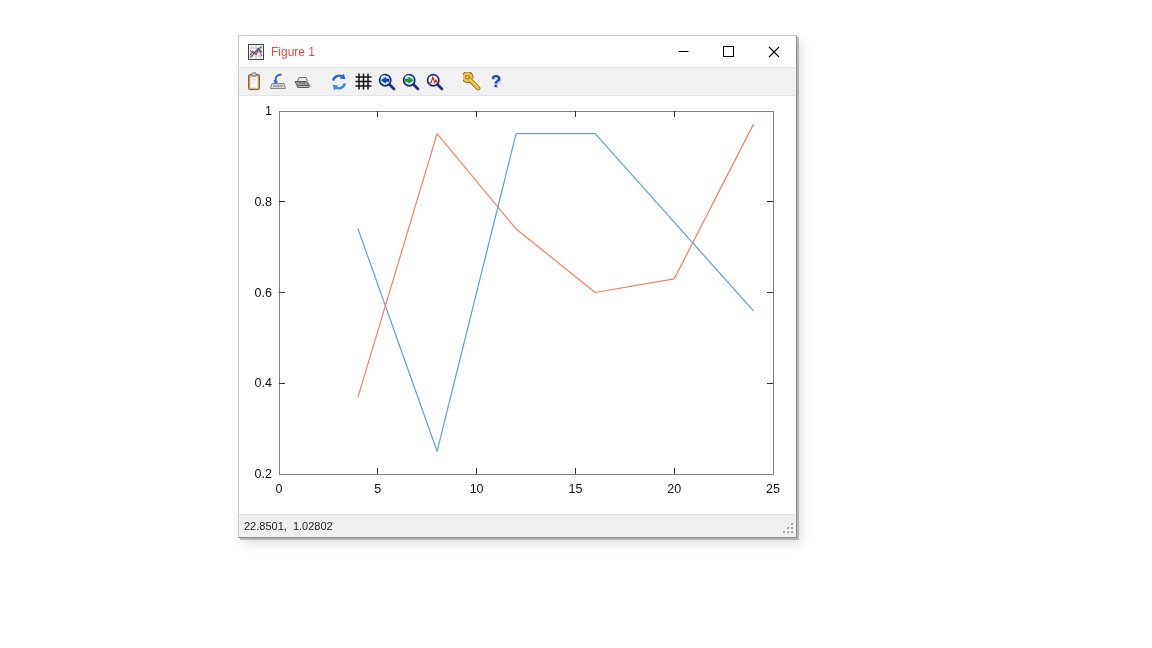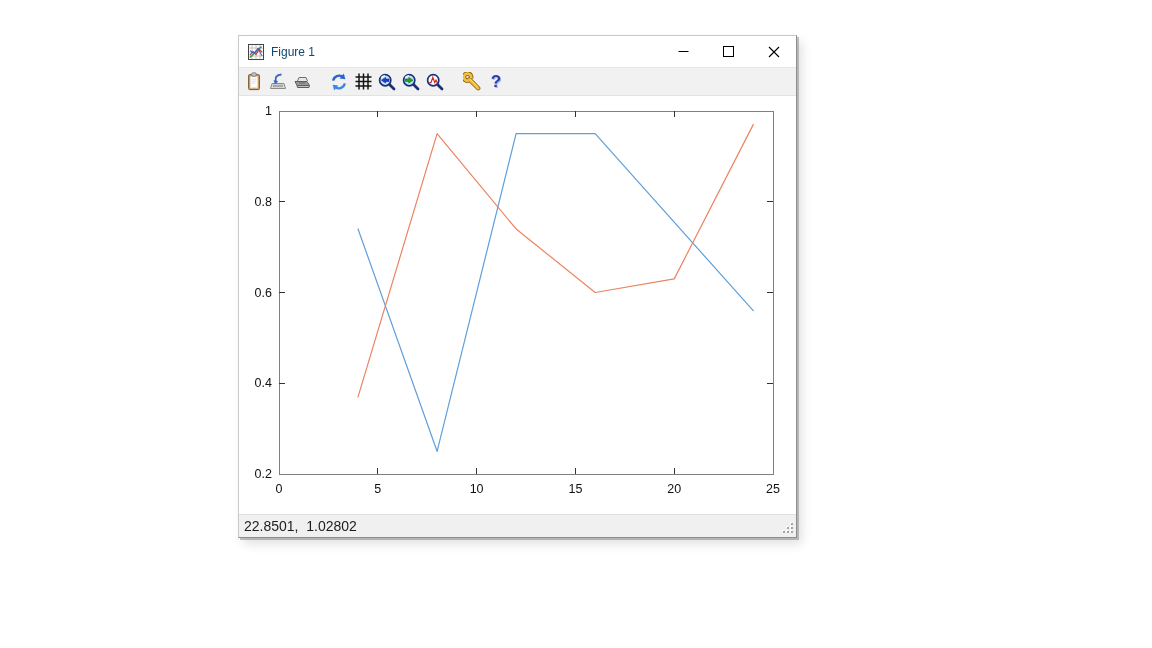--- a/index.html
+++ b/index.html
@@ -4,37 +4,37 @@
 <style>
   html,body{margin:0;padding:0;background:#ffffff;width:1152px;height:648px;overflow:hidden;
             font-family:"Liberation Sans",sans-serif;}
   .window{position:absolute;left:238px;top:35px;width:557px;height:501px;background:#fff;
           border:1px solid #c9c9c9;border-right-color:#8f8f8f;border-bottom-color:#8f8f8f;
           box-shadow:2px 2px 0 rgba(120,120,120,.45), 5px 6px 10px rgba(0,0,0,.12);
           display:flex;flex-direction:column;box-sizing:content-box;}
   
   .titlebar{height:31px;background:#ffffff;display:flex;align-items:center;padding-left:9px;flex:0 0 auto;}
   .titlebar .app-icon{width:16px;height:16px;margin-right:7px;flex:0 0 auto;}
-  .titlebar .title{font-size:12px;color:#0c4a6e;}
+  .titlebar .title{font-size:12px;color:#ef4444;}
   .win-controls{margin-left:auto;display:flex;height:100%;}
   .win-btn{width:45px;height:100%;display:flex;align-items:center;justify-content:center;}
   
   .toolbar{height:29px;background:#f1f1f1;border-top:1px solid #e6e6e6;border-bottom:1px solid #e3e3e3;
            display:flex;align-items:center;padding-left:4px;box-sizing:border-box;flex:0 0 auto;}
   .tbtn{width:22px;height:24px;display:flex;align-items:center;justify-content:center;margin-right:2px;}
   .tbtn.group-gap{margin-left:13px;}
   .help-glyph{font-family:"Liberation Sans",sans-serif;font-weight:900;font-size:17px;color:#2b3cb0;
               text-shadow:1px 1px 0 #9db9e6;line-height:1;}
   
   .canvas{height:418px;background:#ffffff;position:relative;flex:0 0 auto;}
   .ticklabel{font-family:"Liberation Sans",sans-serif;font-size:12.5px;fill:#111;}
   
   .statusbar{height:23px;background:#f0f0f0;border-top:1px solid #dfdfdf;display:flex;align-items:center;
              position:relative;box-sizing:border-box;flex:0 0 auto;}
-  .statusbar .coords{font-size:14px;color:#1c1c1c;padding-left:5px;white-space:pre;text-align:center;}
+  .statusbar .coords{font-size:11px;color:#1c1c1c;padding-left:5px;white-space:pre;text-align:center;}
   .grip{position:absolute;right:2px;bottom:2px;width:12px;height:12px;}
   .grip i{position:absolute;width:2px;height:2px;background:#a5a5a5;box-shadow:-1px -1px 0 #fdfdfd;}
 </style>
 </head>
 <body>
 
 <div class="window">
 
   <div class="titlebar">
     <svg class="app-icon" viewBox="0 0 16 16">

